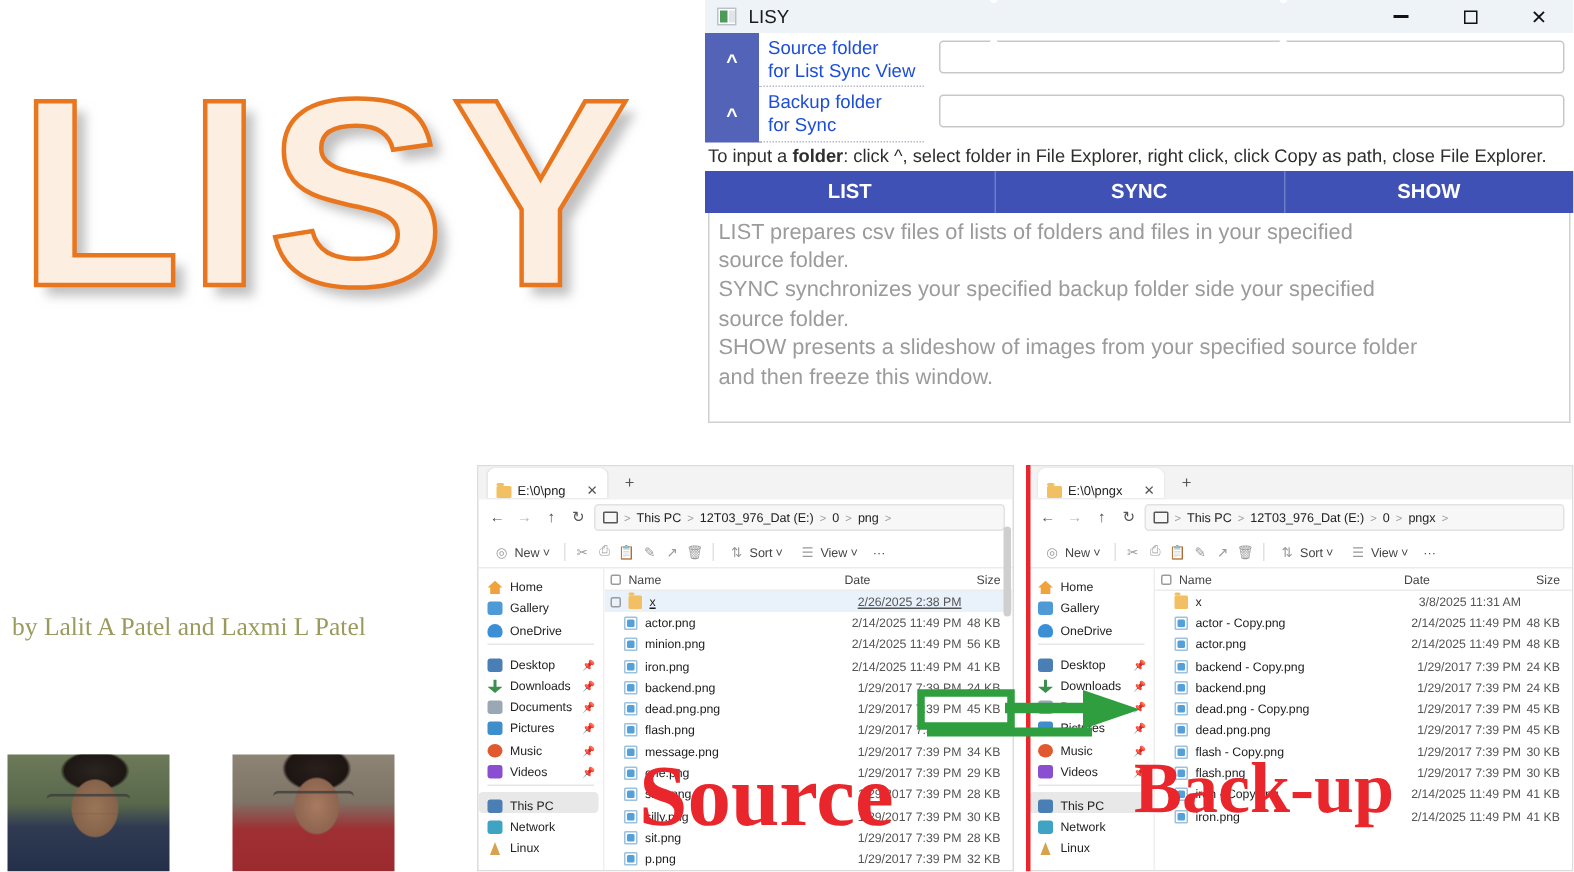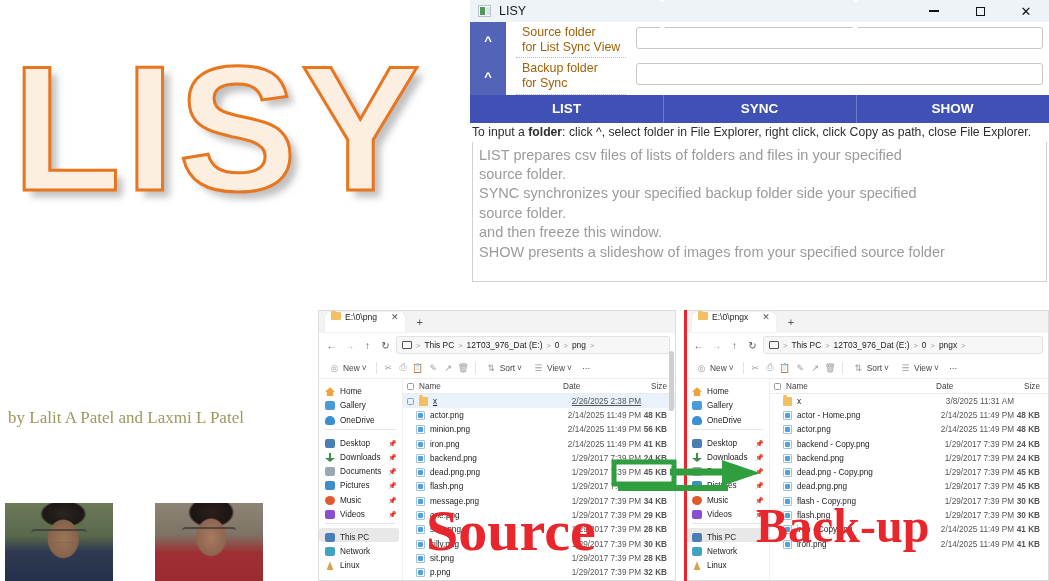--- a/index.html
+++ b/index.html
@@ -62,22 +62,22 @@
     font-size:13px;color:#111;cursor:default;}
   #win-min{right:92px;}
   #win-max{right:46px;}
   #win-close{right:0;}
   #win-max .sq{width:9px;height:9px;border:1.2px solid #111;}
   #win-min .ln{width:10px;height:1.4px;background:#111;}
 
   .folder-row{display:flex;align-items:stretch;position:relative;}
   .caret-btn{width:36px;background:#5363b8;color:#fff;display:flex;align-items:center;justify-content:center;
     font-size:13px;font-weight:bold;cursor:pointer;}
-  .folder-label{width:110px;padding:3px 0 3px 6px;font-size:12.4px;color:#a16207;line-height:1.18;
-    border-bottom:1.5px dotted #b9b9c9;margin-left:10px;}
+  .folder-label{width:110px;padding:3px 0 3px 6px;font-size:12.4px;color:#1d4ed8;line-height:1.18;
+    border-bottom:1.5px dotted #b9b9c9;}
   .folder-label span{display:block;}
   .folder-input{flex:1;margin:5px 6px 5px 10px;height:22px;border:1px solid #c8c8c8;border-radius:3px;background:#fff;
     padding:0 6px;font-size:12px;color:#333;outline:none;}
 
   #lisy-hint{font-size:12.2px;color:#2e2e2e;padding:2px 0 3px 2px;white-space:nowrap;}
   #lisy-hint b{font-weight:bold;}
 
   #lisy-tabs{display:flex;height:28px;background:#3f51b5;}
   .lisy-tab{flex:1;display:flex;align-items:center;justify-content:center;color:#fff;font-size:13.5px;
     font-weight:bold;cursor:pointer;position:relative;}
@@ -87,21 +87,21 @@
   #lisy-desc{border:1px solid #d0d0d0;border-top:none;margin:0 2px;height:140px;padding:4px 6px;
     font-size:14.5px;color:#9b9b9b;line-height:1.34;}
 
   
   #explorers{position:absolute;left:318px;top:310px;width:731px;height:271px;}
   .explorer{position:absolute;top:0;height:271px;background:#fff;border:1px solid #dcdcdc;overflow:hidden;}
   #explorer-left{left:0;width:358px;}
   #explorer-right{left:367px;width:364px;}
 
   .exp-tabbar{height:22px;background:#f3f3f3;display:flex;align-items:center;padding-left:6px;}
-  .exp-tab{display:flex;align-items:flex-start;background:#fff;border-radius:5px 5px 0 0;height:20px;padding:0 6px;
+  .exp-tab{display:flex;align-items:flex-end;background:#fff;border-radius:5px 5px 0 0;height:20px;padding:0 6px;
     font-size:8.6px;color:#222;box-shadow:0 0 1px #ccc;}
   .exp-tab .fold{width:10px;height:8px;background:#f2c063;border-radius:1px;margin-right:4px;position:relative;}
   .exp-tab .fold:before{content:"";position:absolute;top:-2px;left:0;width:5px;height:2px;background:#f2c063;border-radius:1px;}
   .exp-tabclose{margin-left:14px;font-size:9px;color:#555;cursor:pointer;}
   .exp-newtab{margin-left:12px;font-size:11px;color:#555;cursor:pointer;}
 
   .exp-addrbar{height:24px;display:flex;align-items:center;gap:3px;padding:0 5px;font-size:8.4px;color:#333;}
   .nav-ico{width:15px;height:15px;display:flex;align-items:center;justify-content:center;color:#555;font-size:10px;cursor:pointer;}
   .nav-ico.dim{color:#b4b4b4;}
   .crumbs{flex:1;display:flex;align-items:center;gap:4px;border:1px solid #e2e2e2;border-radius:3px;height:18px;
@@ -147,21 +147,21 @@
   .file-row{display:flex;align-items:center;height:14.3px;font-size:8.2px;color:#1b1b1b;padding-left:4px;}
   .file-row.sel{background:#e9f1fb;}
   .file-row.sel .col-name{text-decoration:underline;}
   .file-row.sel .col-date{text-decoration:underline;}
   .fi{width:9px;height:9px;margin-right:5px;flex:none;border-radius:1px;}
   .fi-folder{background:#f2c063;position:relative;}
   .fi-folder:before{content:"";position:absolute;top:-2px;left:0;width:4px;height:2px;background:#f2c063;border-radius:1px;}
   .fi-png{background:#fdfdfd;border:1px solid #9dc2dd;position:relative;}
   .fi-png:after{content:"";position:absolute;left:1px;top:1px;width:5px;height:5px;background:#54a0d8;border-radius:1px;}
   .file-row .col-date{color:#555;text-align:right;}
-  .file-row .col-size{color:#555;font-weight:bold;}
+  .file-row .col-size{color:#555;}
   .file-row .indent{width:9px;flex:none;}
 
   
   #red-divider{position:absolute;left:684px;top:310px;width:3px;height:271px;background:#e8262b;z-index:30;}
   .red-word{position:absolute;font-family:"Liberation Serif", serif;font-weight:bold;color:#e8262b;z-index:32;
     line-height:1;user-select:none;}
   #word-source{left:426px;top:502px;font-size:58px;}
   #word-backup{left:756px;top:502px;font-size:48px;}
 
   #green-annot{position:absolute;left:610px;top:458px;width:160px;height:54px;z-index:31;pointer-events:none;}
@@ -202,39 +202,39 @@
 
   <div class="folder-row">
     <div class="caret-btn">^</div>
     <div class="folder-label">
       <span>Backup folder</span>
       <span>for Sync</span>
     </div>
     <input class="folder-input" type="text" value="" style="">
   </div>
 
+  <div id="lisy-hint">To input a <b>folder</b>: click ^, select folder in File Explorer, right click, click Copy as path, close File Explorer.</div>
+
   <div id="lisy-tabs">
     <div class="lisy-tab">LIST</div>
     <div class="lisy-tab">SYNC</div>
     <div class="lisy-tab">SHOW</div>
   <span class="tab-notch" style="left: 190.307px; top: -3px;"></span>
       <span class="tab-notch" style="left: 190.307px; top: 26px;"></span>
       <span class="tab-notch" style="left: 383.114px; top: -3px;"></span>
       <span class="tab-notch" style="left: 383.114px; top: 26px;"></span>
     </div>
 
-  <div id="lisy-hint">To input a <b>folder</b>: click ^, select folder in File Explorer, right click, click Copy as path, close File Explorer.</div>
-
   <div id="lisy-desc">
     <div>LIST prepares csv files of lists of folders and files in your specified</div>
     <div>source folder.</div>
     <div>SYNC synchronizes your specified backup folder side your specified</div>
     <div>source folder.</div>
+    <div>SHOW presents a slideshow of images from your specified source folder</div>
     <div>and then freeze this window.</div>
-    <div>SHOW presents a slideshow of images from your specified source folder</div>
   </div>
 </div>
 
 <div id="explorers">
 
   <div class="explorer" id="explorer-left">
     <div class="exp-tabbar">
       <div class="exp-tab">
         <span class="fold"></span>
         <span>E:\0\png</span>
@@ -582,21 +582,21 @@
             <div class="file-row">
               <span class="indent"></span>
               <span class="fi fi-folder"></span>
               <span class="col-name">x</span>
               <span class="col-date">3/8/2025 11:31 AM</span>
               <span class="col-size"></span>
             </div>
             <div class="file-row">
               <span class="indent"></span>
               <span class="fi fi-png"></span>
-              <span class="col-name">actor - Home.png</span>
+              <span class="col-name">actor - Copy.png</span>
               <span class="col-date">2/14/2025 11:49 PM</span>
               <span class="col-size">48 KB</span>
             </div>
             <div class="file-row">
               <span class="indent"></span>
               <span class="fi fi-png"></span>
               <span class="col-name">actor.png</span>
               <span class="col-date">2/14/2025 11:49 PM</span>
               <span class="col-size">48 KB</span>
             </div>

